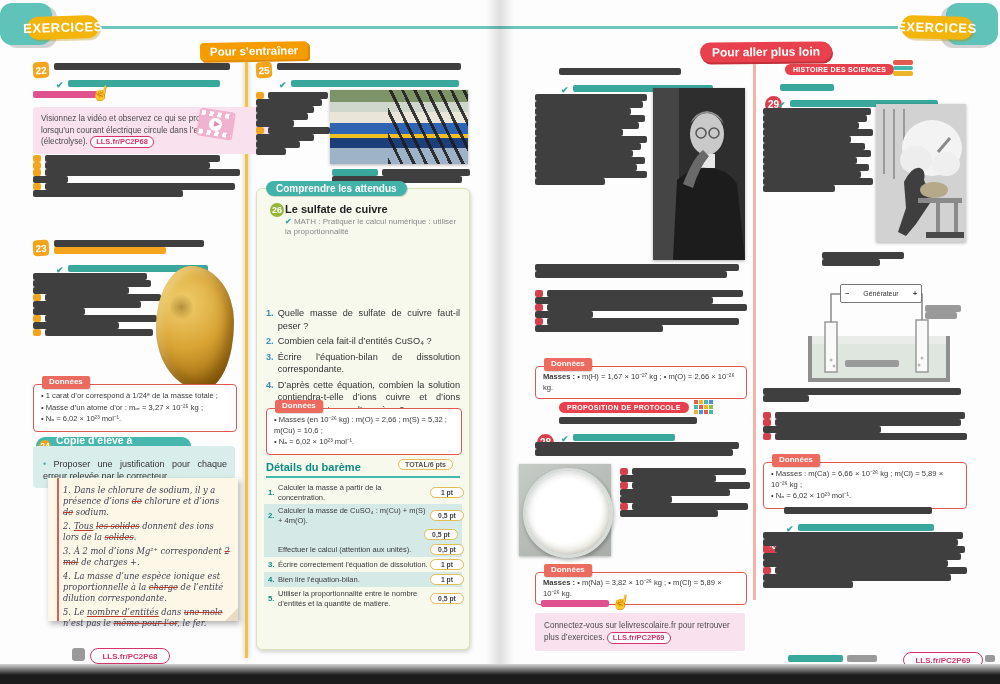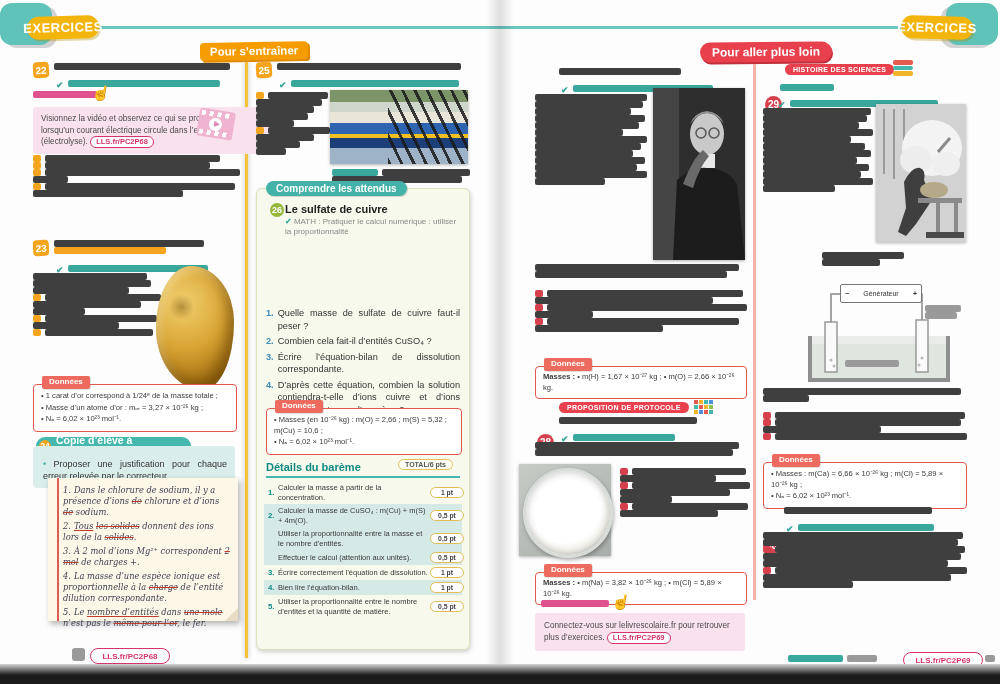--- a/index.html
+++ b/index.html
@@ -358,21 +358,20 @@
         <span class="bar-text">Calculer la masse à partir de la concentration.</span>
         <span class="bar-pts">1 pt</span>
       </div>
       <div class="bar-row shade">
         <span class="bar-num">2.</span>
         <span class="bar-text">Calculer la masse de CuSO₄ : m(Cu) + m(S) + 4m(O).</span>
         <span class="bar-pts">0,5 pt</span>
       </div>
       <div class="bar-row shade">
         <span class="bar-num"></span>
-        <span class="bar-text">Utiliser la proportionnalité entre la masse et le nombre d’entités.</span>
         <span class="bar-pts">0,5 pt</span>
       </div>
       <div class="bar-row shade">
         <span class="bar-num"></span>
         <span class="bar-text">Effectuer le calcul (attention aux unités).</span>
         <span class="bar-pts">0,5 pt</span>
       </div>
       <div class="bar-row">
         <span class="bar-num">3.</span>
         <span class="bar-text">Écrire correctement l’équation de dissolution.</span>

